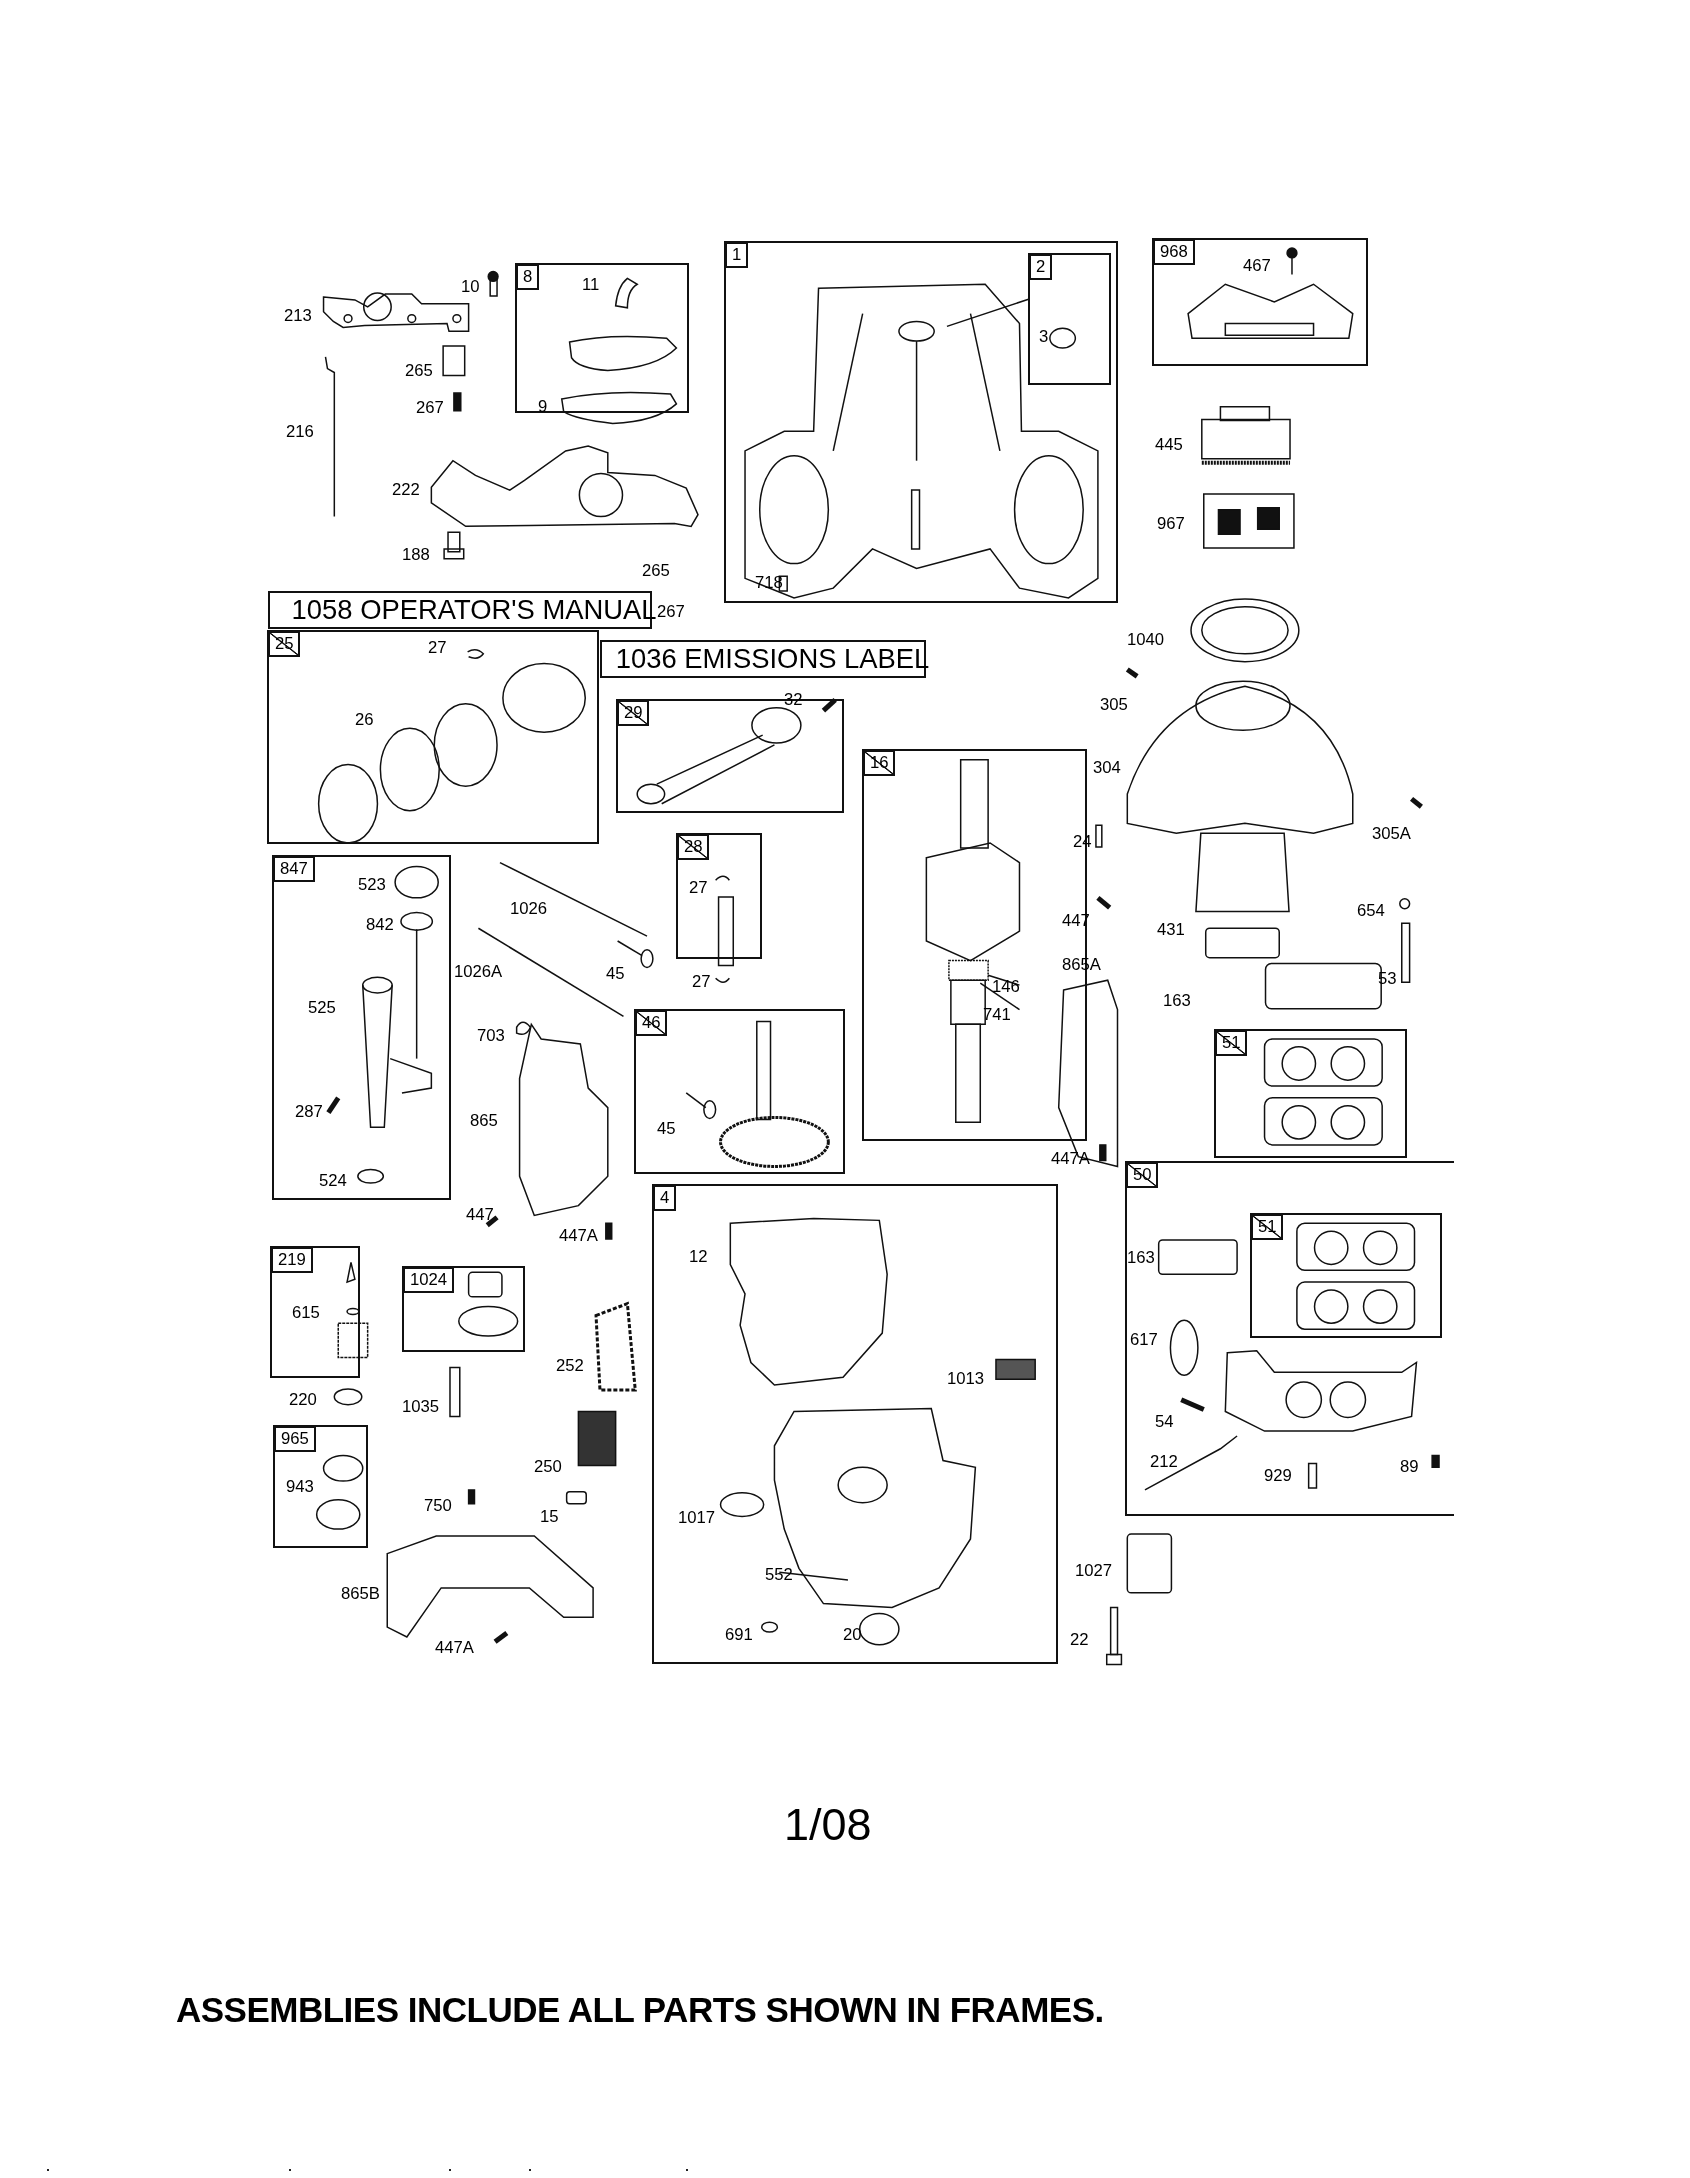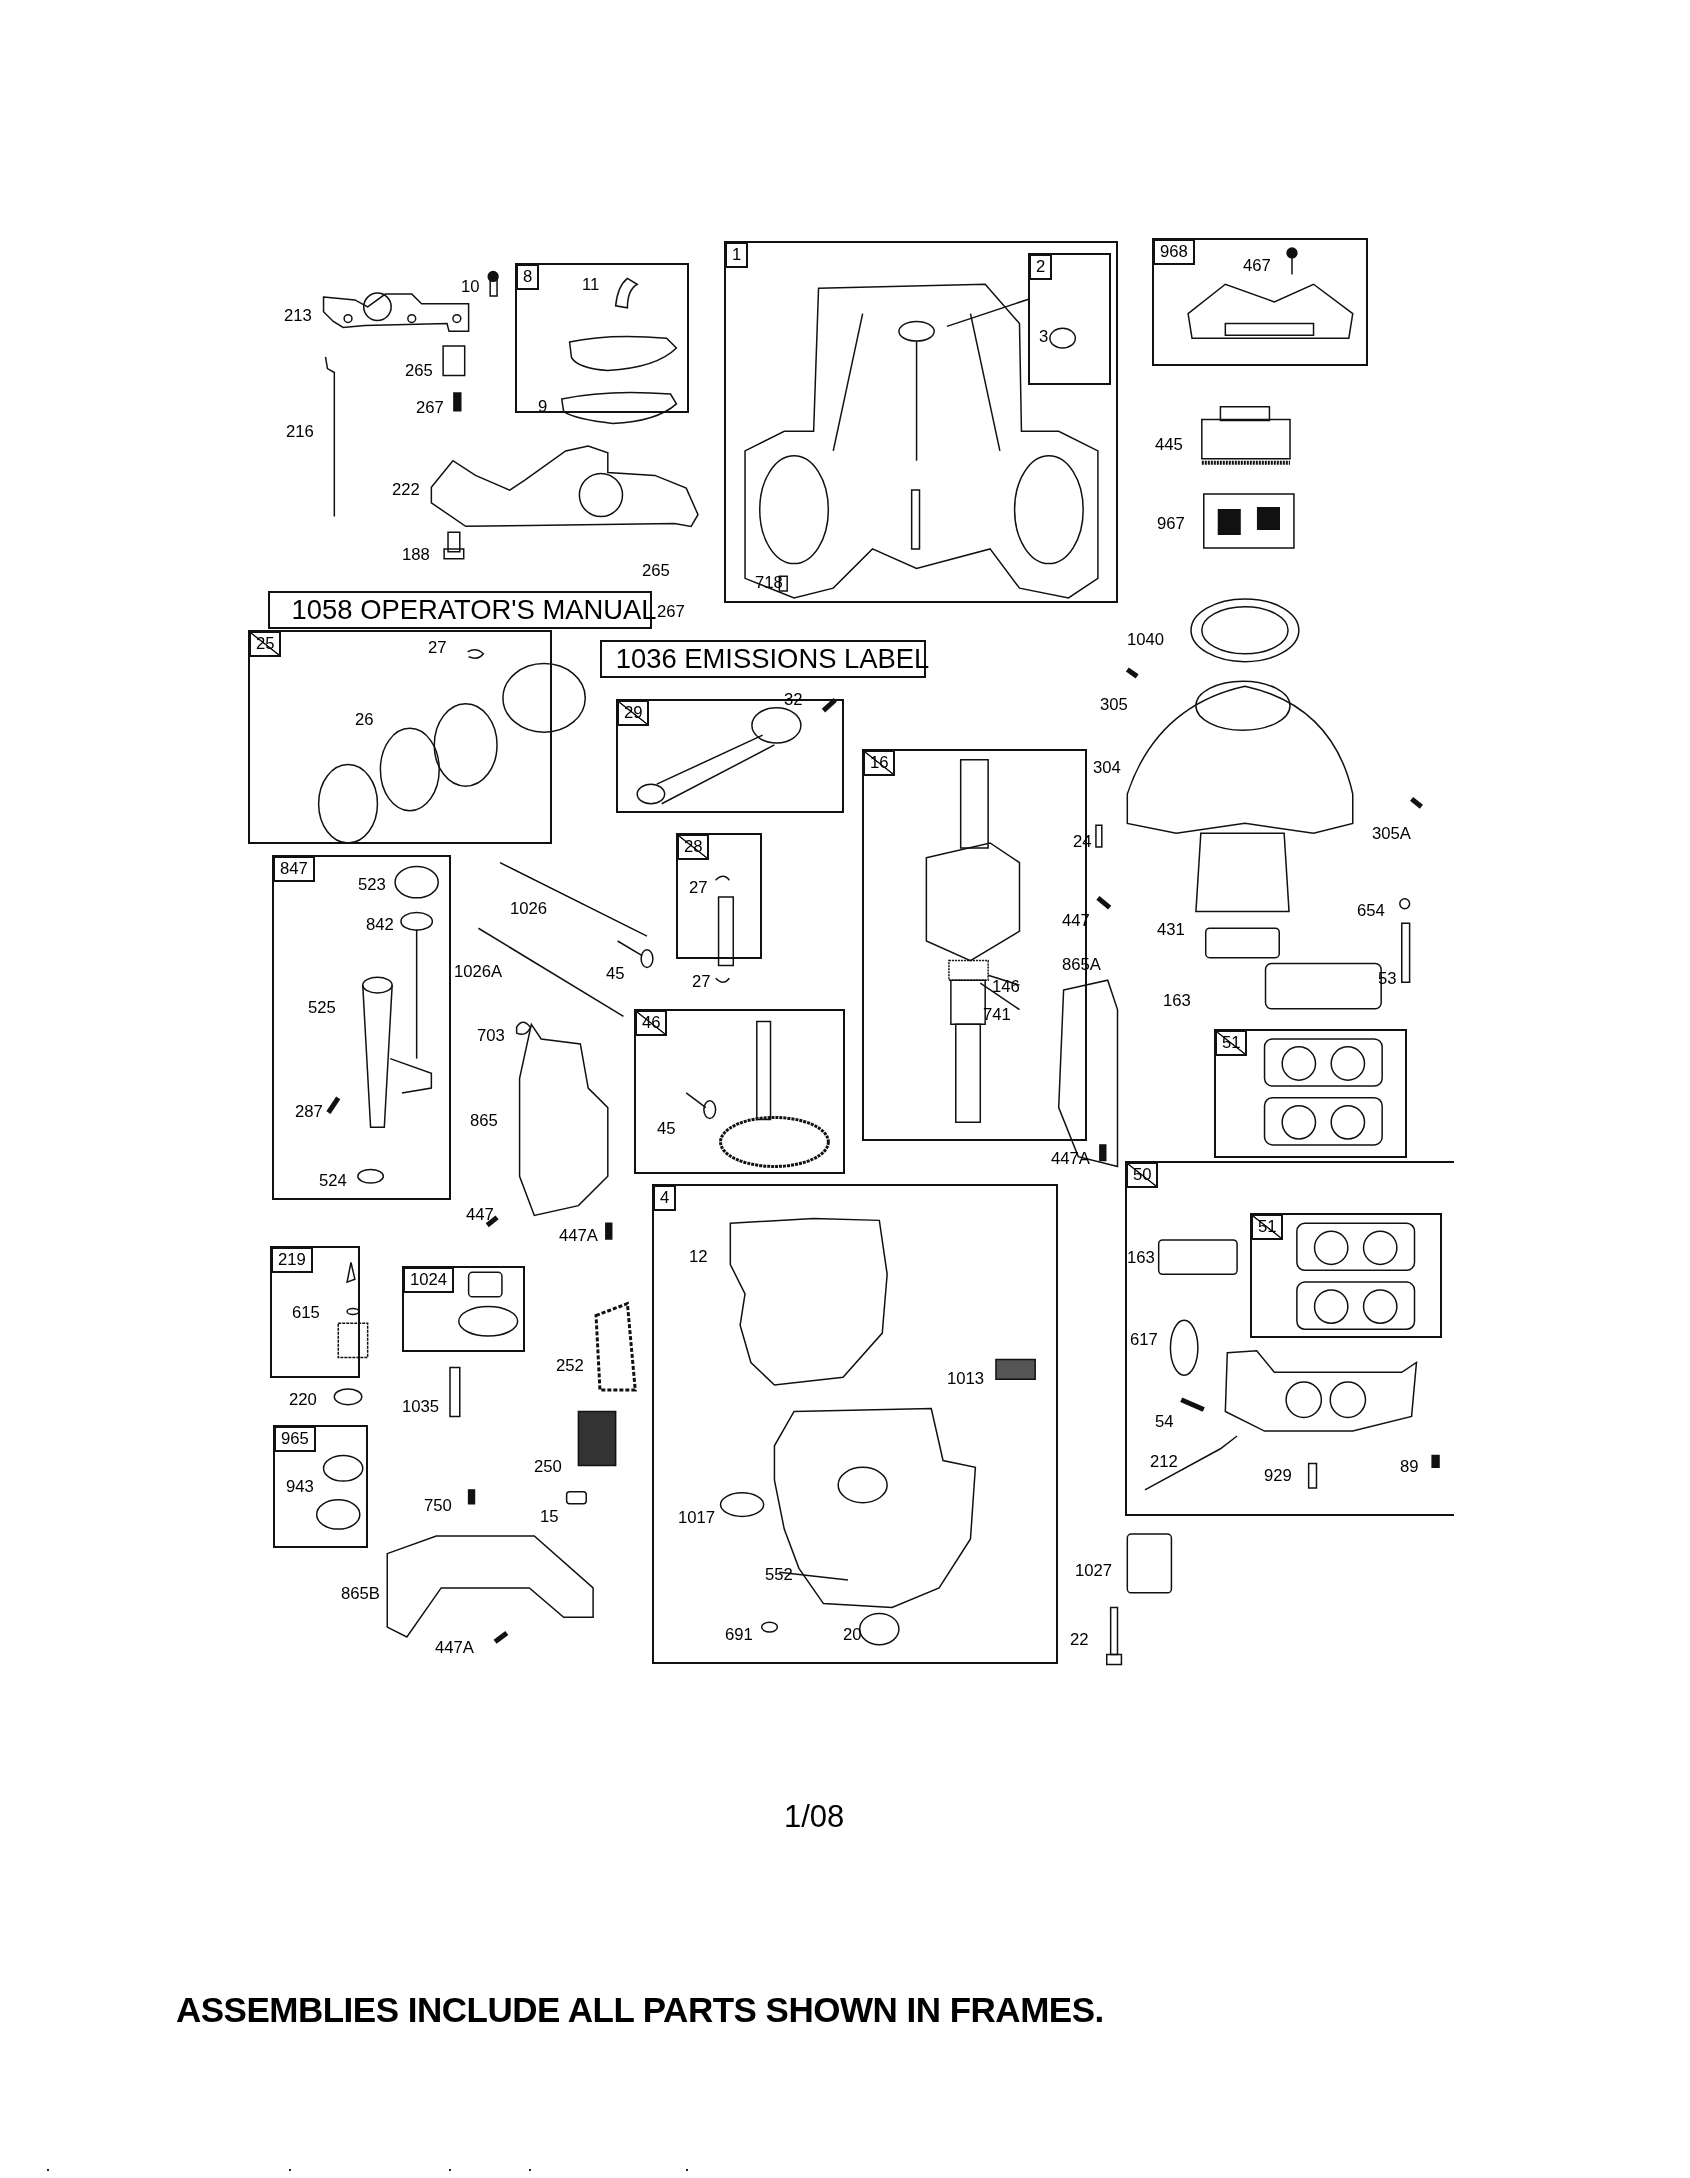--- a/index.html
+++ b/index.html
@@ -6,40 +6,40 @@
   body { width: 1691px; height: 2179px; position: relative; overflow: hidden;
          font-family: "Liberation Sans", sans-serif; color: #000; }
   .frame { position: absolute; border: 2px solid #111; box-sizing: border-box; background: transparent; }
   .tag { position: absolute; left: -1px; top: -1px; border: 2px solid #111; background: #fff;
          font-size: 16.7px; padding: 1px 4.9px; line-height: 19.6px; }
   .tag.slash { background: linear-gradient(to top right, transparent 47%, #111 49%, #111 51%, transparent 53%) #fff; }
   .lbl { position: absolute; font-size: 16.7px; line-height: 17.6px; white-space: nowrap; }
   .banner { position: absolute; border: 2px solid #111; box-sizing: border-box; font-size: 27.4px;
             line-height: 33px; padding-left: 21.6px; white-space: nowrap; background: #fff; }
   svg * { vector-effect: non-scaling-stroke; }
-  .footer-date { position: absolute; left: 784px; top: 1799px; font-size: 31px; font-family: "Liberation Sans Narrow","Liberation Sans", sans-serif; }
+  .footer-date { position: absolute; left: 784px; top: 1799px; font-size: 45px; font-family: "Liberation Sans Narrow","Liberation Sans", sans-serif; }
   .footer-note { position: absolute; left: 176px; top: 1990px; font-size: 35px; font-weight: bold; letter-spacing: -0.5px; white-space: nowrap; }
   .speck { position: absolute; top: 2169px; width: 2px; height: 2px; background: #222; }
 </style>
 </head>
 <body>
 
 <div class="frame" style="left:515px;top:263px;width:174px;height:150px;">
   <span class="tag">8</span>
 </div>
 <div class="frame" style="left:724px;top:241px;width:394px;height:362px;">
   <span class="tag">1</span>
 </div>
 <div class="frame" style="left:1028px;top:253px;width:83px;height:132px;">
   <span class="tag">2</span>
 </div>
 <div class="frame" style="left:1152px;top:238px;width:216px;height:128px;">
   <span class="tag">968</span>
 </div>
-<div class="frame" style="left:248px;top:630px;width:304px;height:214px;text-align:center;">
+<div class="frame" style="left:267px;top:630px;width:332px;height:214px;text-align:center;">
   <span class="tag slash">25</span>
 </div>
 <div class="frame" style="left:616px;top:699px;width:228px;height:114px;">
   <span class="tag slash">29</span>
 </div>
 <div class="frame" style="left:862px;top:749px;width:225px;height:392px;">
   <span class="tag slash">16</span>
 </div>
 <div class="frame" style="left:676px;top:833px;width:86px;height:126px;">
   <span class="tag slash">28</span>

